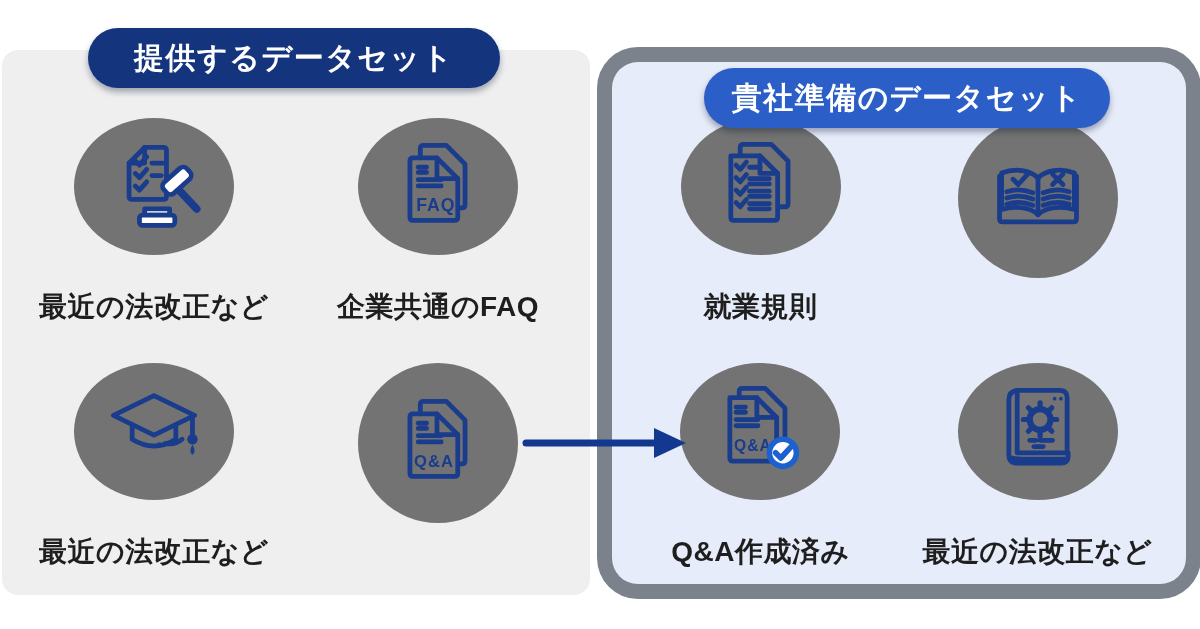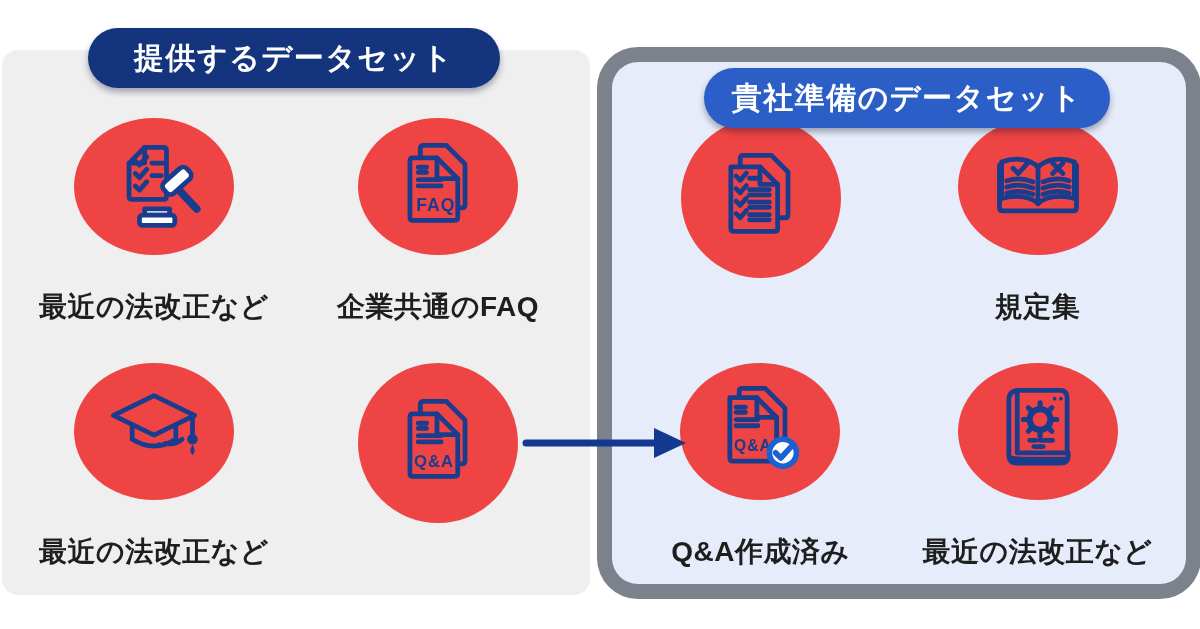--- a/index.html
+++ b/index.html
@@ -26,21 +26,21 @@
         z-index:5;box-shadow:0 4px 6px rgba(10,20,50,.35);}
   .pill-left{left:88px;width:412px;background:var(--left-pill-bg);}
   .pill-right{left:704px;width:406px;background:var(--right-pill-bg);margin-top:40px;}
   .pill span{color:#fff;font-size:30px;font-weight:700;letter-spacing:1.5px;white-space:nowrap;}
 
   .grid{display:grid;grid-template-columns:1fr 1fr;row-gap:37px;justify-items:center;}
   .panel-left .grid{padding:68px 10px 0;}
   .panel-right .grid{padding:56px 10px 0;}
 
   .cell{display:flex;flex-direction:column;align-items:center;height:208px;}
-  .circle{width:160px;height:160px;border-radius:50%;background:#ef4444;display:flex;align-items:center;justify-content:center;}
+  .circle{width:160px;height:160px;border-radius:50%;background:#737373;display:flex;align-items:center;justify-content:center;}
   .cell-label{margin-top:33px;font-size:28px;font-weight:700;color:var(--label);white-space:nowrap;letter-spacing:.5px;}
 
   .icon{width:104px;height:104px;}
   .icon path,.icon rect,.icon circle,.icon line{stroke:var(--ink);stroke-width:4.6;fill:none;stroke-linecap:round;stroke-linejoin:round;}
   .icon .wfill{fill:#fff;}
   .icon .fill{fill:var(--ink);stroke:none;}
   .icon .thick{stroke-width:7.5;}
   .icon .teeth{stroke-width:5;}
   .icon .band{stroke-width:6;}
   .icon text{stroke:none;fill:var(--ink);font-weight:700;font-family:"Liberation Sans","DejaVu Sans",sans-serif;letter-spacing:1px;}
@@ -152,40 +152,40 @@
             <path d="M39,42 h19"></path>
               <path d="M39,47 h19"></path>
             <path d="M26,53 l4,4 6,-7"></path>
             <path d="M39,54 h19"></path>
               <path d="M39,59 h19"></path>
             <path d="M26,65 l4,4 6,-7"></path>
             <path d="M39,66 h19"></path>
               <path d="M39,71 h19"></path>
           </svg>
         </div>
+        <div class="cell-label">就業規則</div>
       </div>
 
       <div class="cell">
         <div class="circle">
           <svg class="icon" viewBox="0 0 100 100">
             <path d="M13,29 V70 q0,3 3,3 H84 q3,0 3,-3 V29"></path>
             <path d="M50,31 C43,23 28,21 15,26 V61 C28,57 43,59 50,66"></path>
             <path d="M50,31 C57,23 72,21 85,26 V61 C72,57 57,59 50,66"></path>
             <path d="M50,31 V66"></path>
             <path d="M26,32 l5,5 9,-10"></path>
             <path d="M64,27 l10,10 M74,27 l-10,10"></path>
             <path d="M20,44 q12,-4 25,1"></path>
             <path d="M20,50 q12,-4 25,1"></path>
             <path d="M20,56 q12,-4 25,1"></path>
             <path d="M55,45 q13,-5 25,-1"></path>
             <path d="M55,51 q13,-5 25,-1"></path>
             <path d="M55,57 q13,-5 25,-1"></path>
           </svg>
         </div>
-        <div class="cell-label">規定集</div>
       </div>
 
       <div class="cell">
         <div class="circle">
           <svg class="icon" viewBox="0 0 100 100">
             <path d="M30,17 V11 q0,-3 3,-3 H55 L74,27 V63 q0,3 -3,3 h-4"></path>
             <path d="M21,17 H47 L66,36 V75 q0,3 -3,3 H24 q-3,0 -3,-3 Z"></path>
             <path d="M47,17 V36 H66"></path>
             <path d="M27,26 h9"></path>
             <path d="M27,31 h9"></path>

